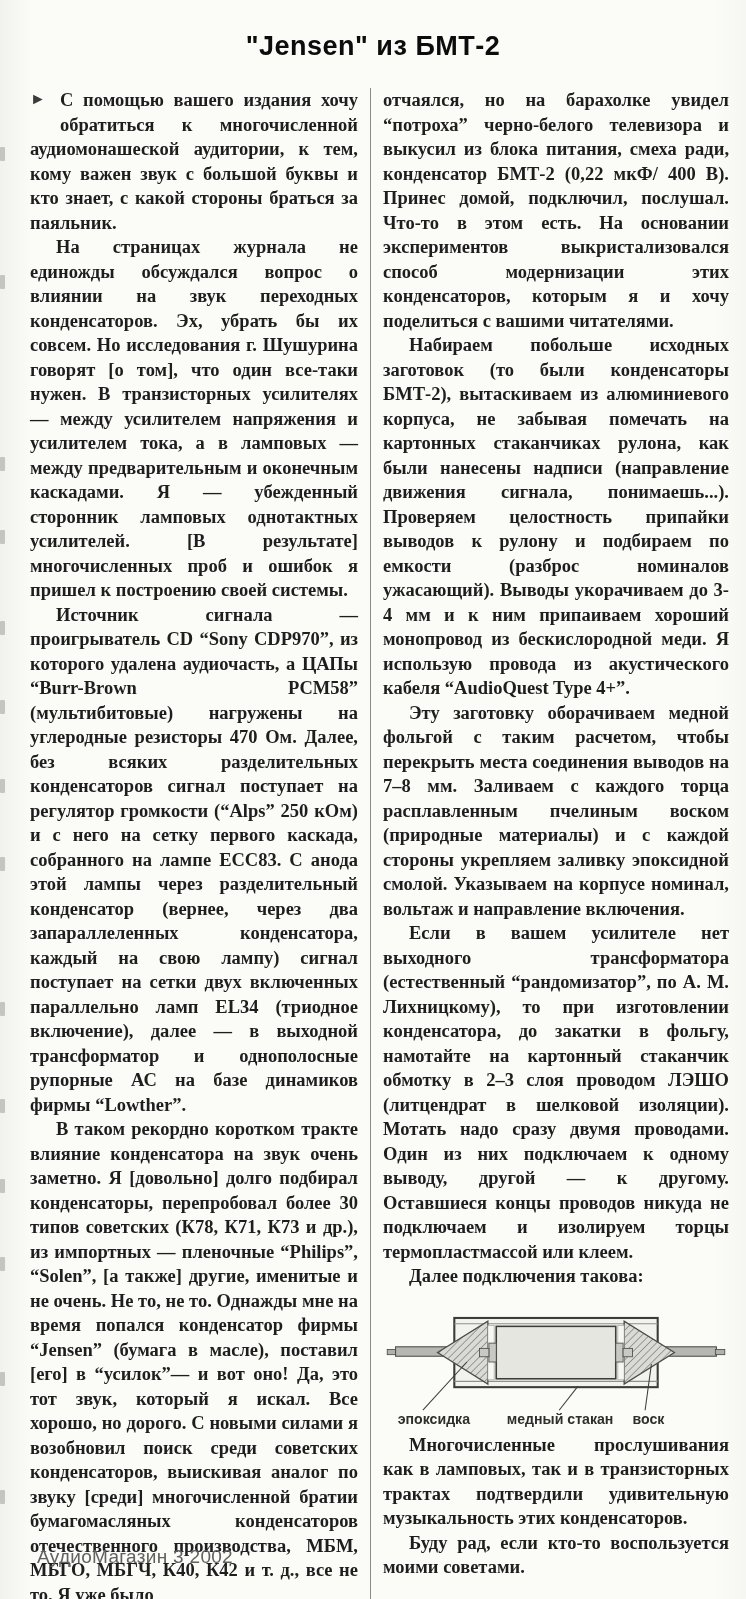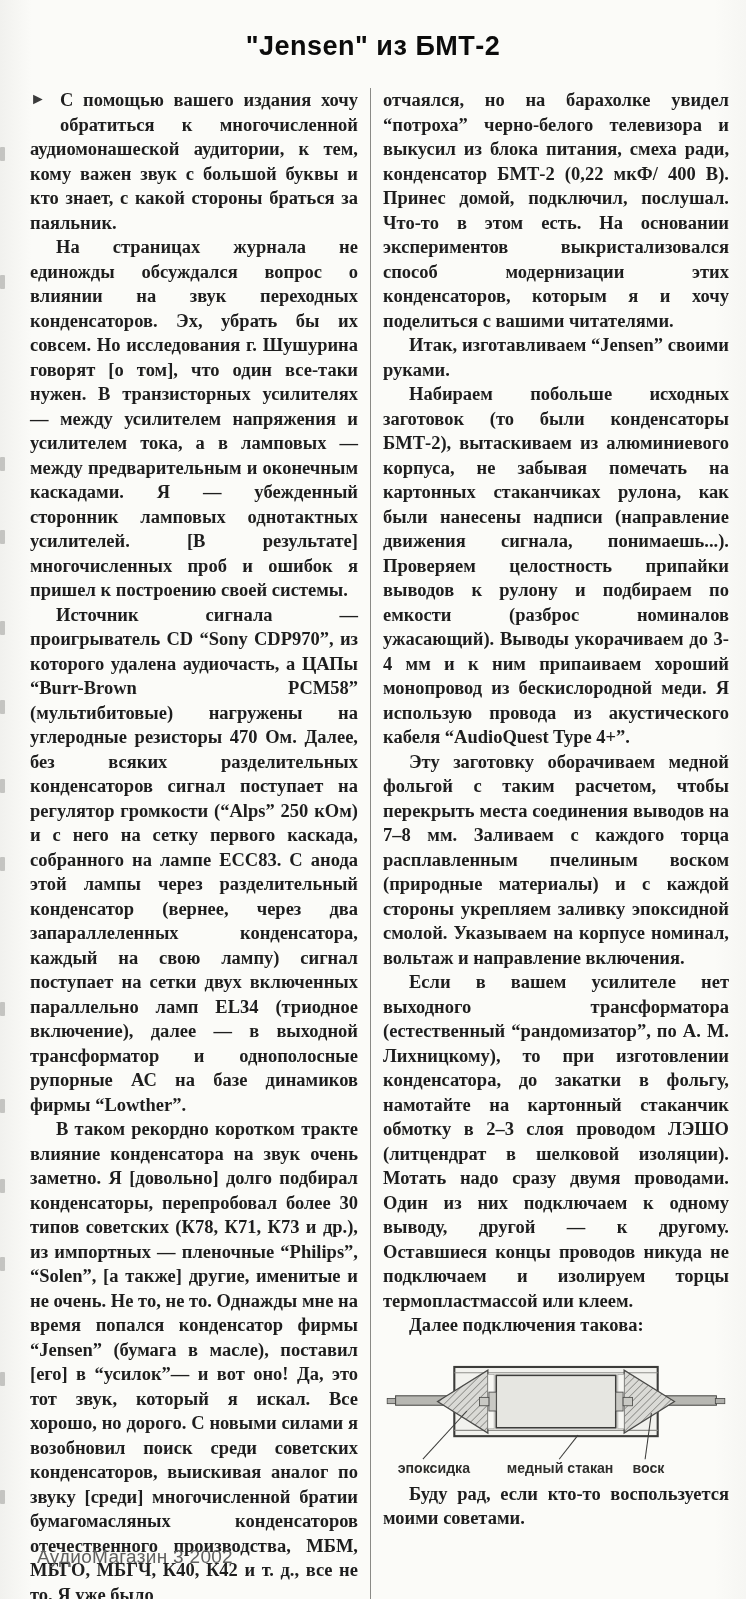--- a/index.html
+++ b/index.html
@@ -85,21 +85,20 @@
       </p>
       <p class="para">На страницах журнала не единожды обсуждался вопрос о влиянии на звук переходных конденсаторов. Эх, убрать бы их совсем. Но исследования г. Шушурина говорят [о том], что один все-таки нужен. В транзисторных усилителях — между усилителем напряжения и усилителем тока, а в ламповых — между предварительным и оконечным каскадами. Я — убежденный сторонник ламповых однотактных усилителей. [В результате] многочисленных проб и ошибок я пришел к построению своей системы.</p>
       <p class="para">Источник сигнала — проигрыватель CD “Sony CDP970”, из которого удалена аудиочасть, а ЦАПы “Burr-Brown PCM58” (мультибитовые) нагружены на углеродные резисторы 470 Ом. Далее, без всяких разделительных конденсаторов сигнал поступает на регулятор громкости (“Alps” 250 кОм) и с него на сетку первого каскада, собранного на лампе ECC83. С анода этой лампы через разделительный конденсатор (вернее, через два запараллеленных конденсатора, каждый на свою лампу) сигнал поступает на сетки двух включенных параллельно ламп EL34 (триодное включение), далее — в выходной трансформатор и однополосные рупорные АС на базе динамиков фирмы “Lowther”.</p>
       <p class="para">В таком рекордно коротком тракте влияние конденсатора на звук очень заметно. Я [довольно] долго подбирал конденсаторы, перепробовал более 30 типов советских (К78, К71, К73 и др.), из импортных — пленочные “Philips”, “Solen”, [а также] другие, именитые и не очень. Не то, не то. Однажды мне на время попался конденсатор фирмы “Jensen” (бумага в масле), поставил [его] в “усилок”— и вот оно! Да, это тот звук, который я искал. Все хорошо, но дорого. С новыми силами я возобновил поиск среди советских конденсаторов, выискивая аналог по звуку [среди] многочисленной братии бумагомасляных конденсаторов отечественного производства, МБМ, МБГО, МБГЧ, К40, К42 и т. д., все не то. Я уже было</p>
     </div>
 
     <div class="divider"></div>
 
     <div class="col right">
       <p class="para no-indent">отчаялся, но на барахолке увидел “потроха” черно-белого телевизора и выкусил из блока питания, смеха ради, конденсатор БМТ-2 (0,22 мкФ/ 400 В). Принес домой, подключил, послушал. Что-то в этом есть. На основании экспериментов выкристализовался способ модернизации этих конденсаторов, которым я и хочу поделиться с вашими читателями.</p>
-      <p class="para">Итак, изготавливаем “Jensen” своими руками.</p>
       <p class="para">Набираем побольше исходных заготовок (то были конденсаторы БМТ-2), вытаскиваем из алюминиевого корпуса, не забывая помечать на картонных стаканчиках рулона, как были нанесены надписи (направление движения сигнала, понимаешь...). Проверяем целостность припайки выводов к рулону и подбираем по емкости (разброс номиналов ужасающий). Выводы укорачиваем до 3-4 мм и к ним припаиваем хороший монопровод из бескислородной меди. Я использую провода из акустического кабеля “AudioQuest Type 4+”.</p>
       <p class="para">Эту заготовку оборачиваем медной фольгой с таким расчетом, чтобы перекрыть места соединения выводов на 7–8 мм. Заливаем с каждого торца расплавленным пчелиным воском (природные материалы) и с каждой стороны укрепляем заливку эпоксидной смолой. Указываем на корпусе номинал, вольтаж и направление включения.</p>
       <p class="para">Если в вашем усилителе нет выходного трансформатора (естественный “рандомизатор”, по А. М. Лихницкому), то при изготовлении конденсатора, до закатки в фольгу, намотайте на картонный стаканчик обмотку в 2–3 слоя проводом ЛЭШО (литцендрат в шелковой изоляции). Мотать надо сразу двумя проводами. Один из них подключаем к одному выводу, другой — к другому. Оставшиеся концы проводов никуда не подключаем и изолируем торцы термопластмассой или клеем.</p>
       <p class="para">Далее подключения такова:</p>
 
       <figure class="diagram">
         <svg viewBox="0 0 330 126" xmlns="http://www.w3.org/2000/svg">
           <defs>
             <pattern id="hatch" width="5" height="5" patternUnits="userSpaceOnUse" patternTransform="rotate(45)">
               <rect width="5" height="5" fill="#dadad6"></rect>
@@ -132,19 +131,20 @@
           <line x1="38" y1="108" x2="80" y2="62" stroke="#3c3c3a" stroke-width="1"></line>
           <line x1="168" y1="108" x2="186" y2="85" stroke="#3c3c3a" stroke-width="1"></line>
           <line x1="250" y1="108" x2="256" y2="64" stroke="#3c3c3a" stroke-width="1"></line>
 
           <text x="14" y="121" font-family="Liberation Sans, sans-serif" font-size="13.5" fill="#2e2e2c">эпоксидка</text>
           <text x="118" y="121" font-family="Liberation Sans, sans-serif" font-size="13.5" fill="#2e2e2c">медный стакан</text>
           <text x="238" y="121" font-family="Liberation Sans, sans-serif" font-size="13.5" fill="#2e2e2c">воск</text>
         </svg>
       </figure>
 
+      <p class="para">Многочисленные прослушивания как в ламповых, так и в транзисторных трактах подтвердили удивительную музыкальность этих конденсаторов.</p>
       <p class="para">Буду рад, если кто-то воспользуется моими советами.</p>
 
     </div>
   </div>
 
   <div class="footer">АудиоМагазин 3 2002</div>
 </div>
 
 </body></html>

